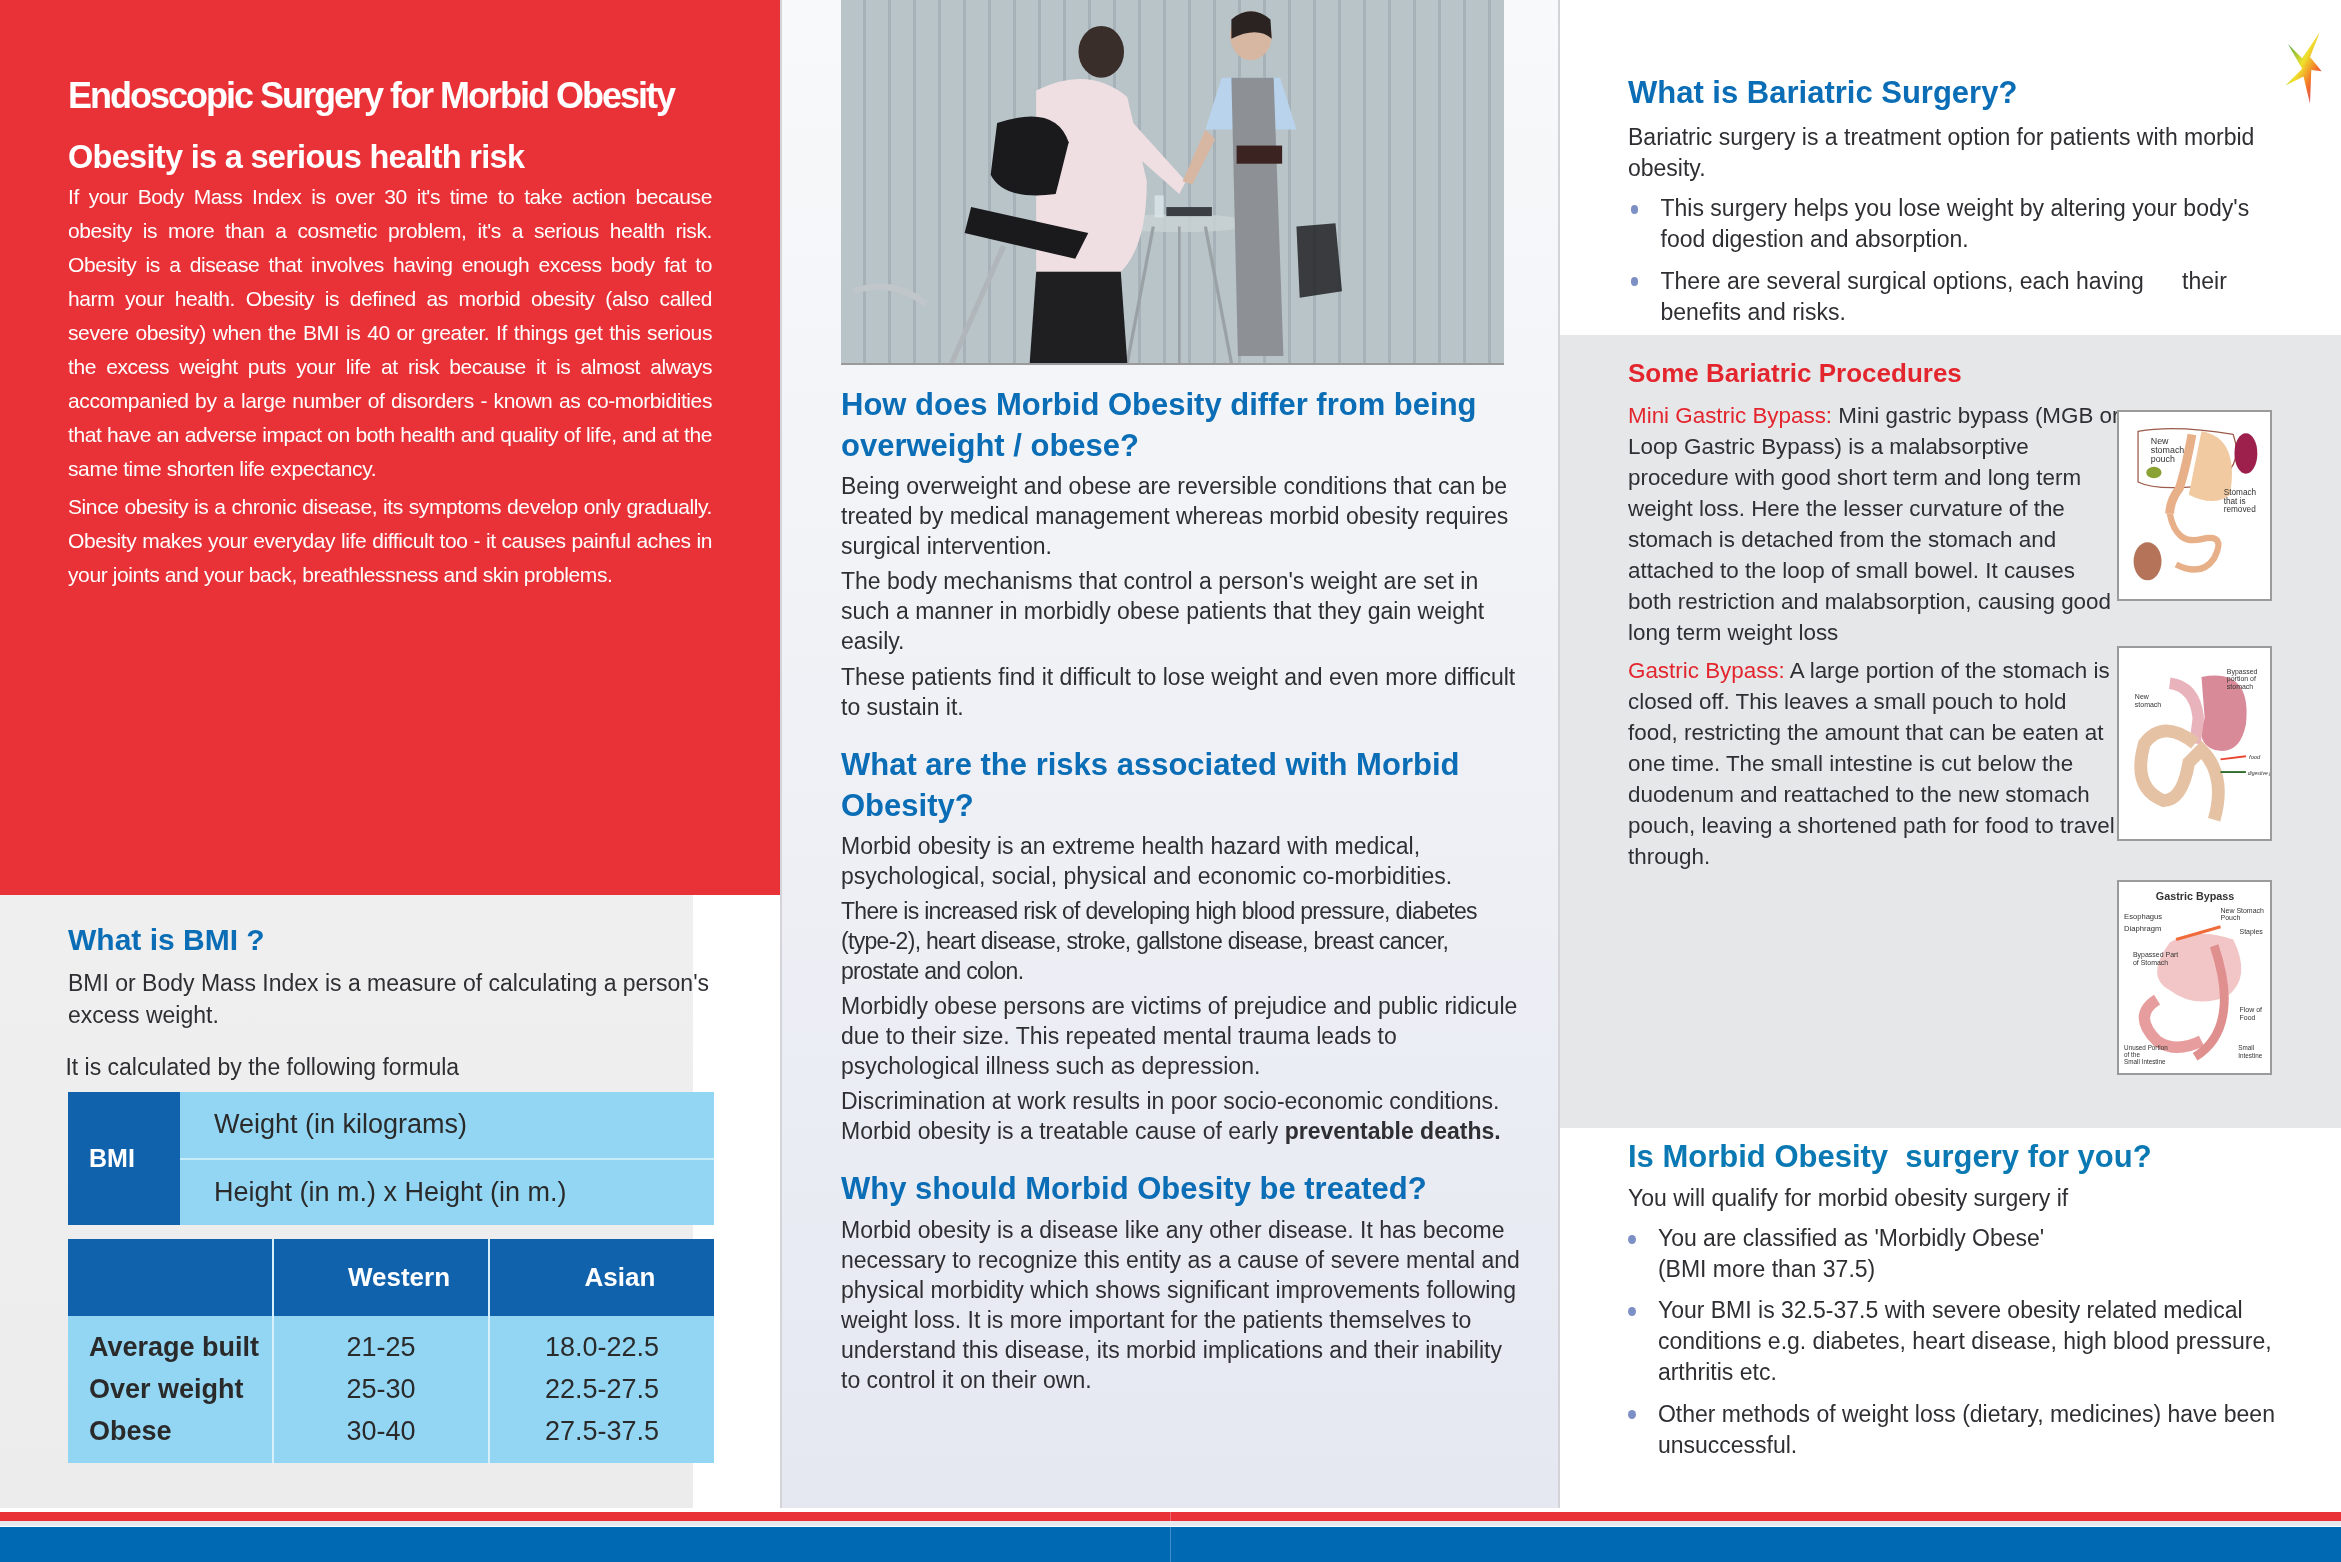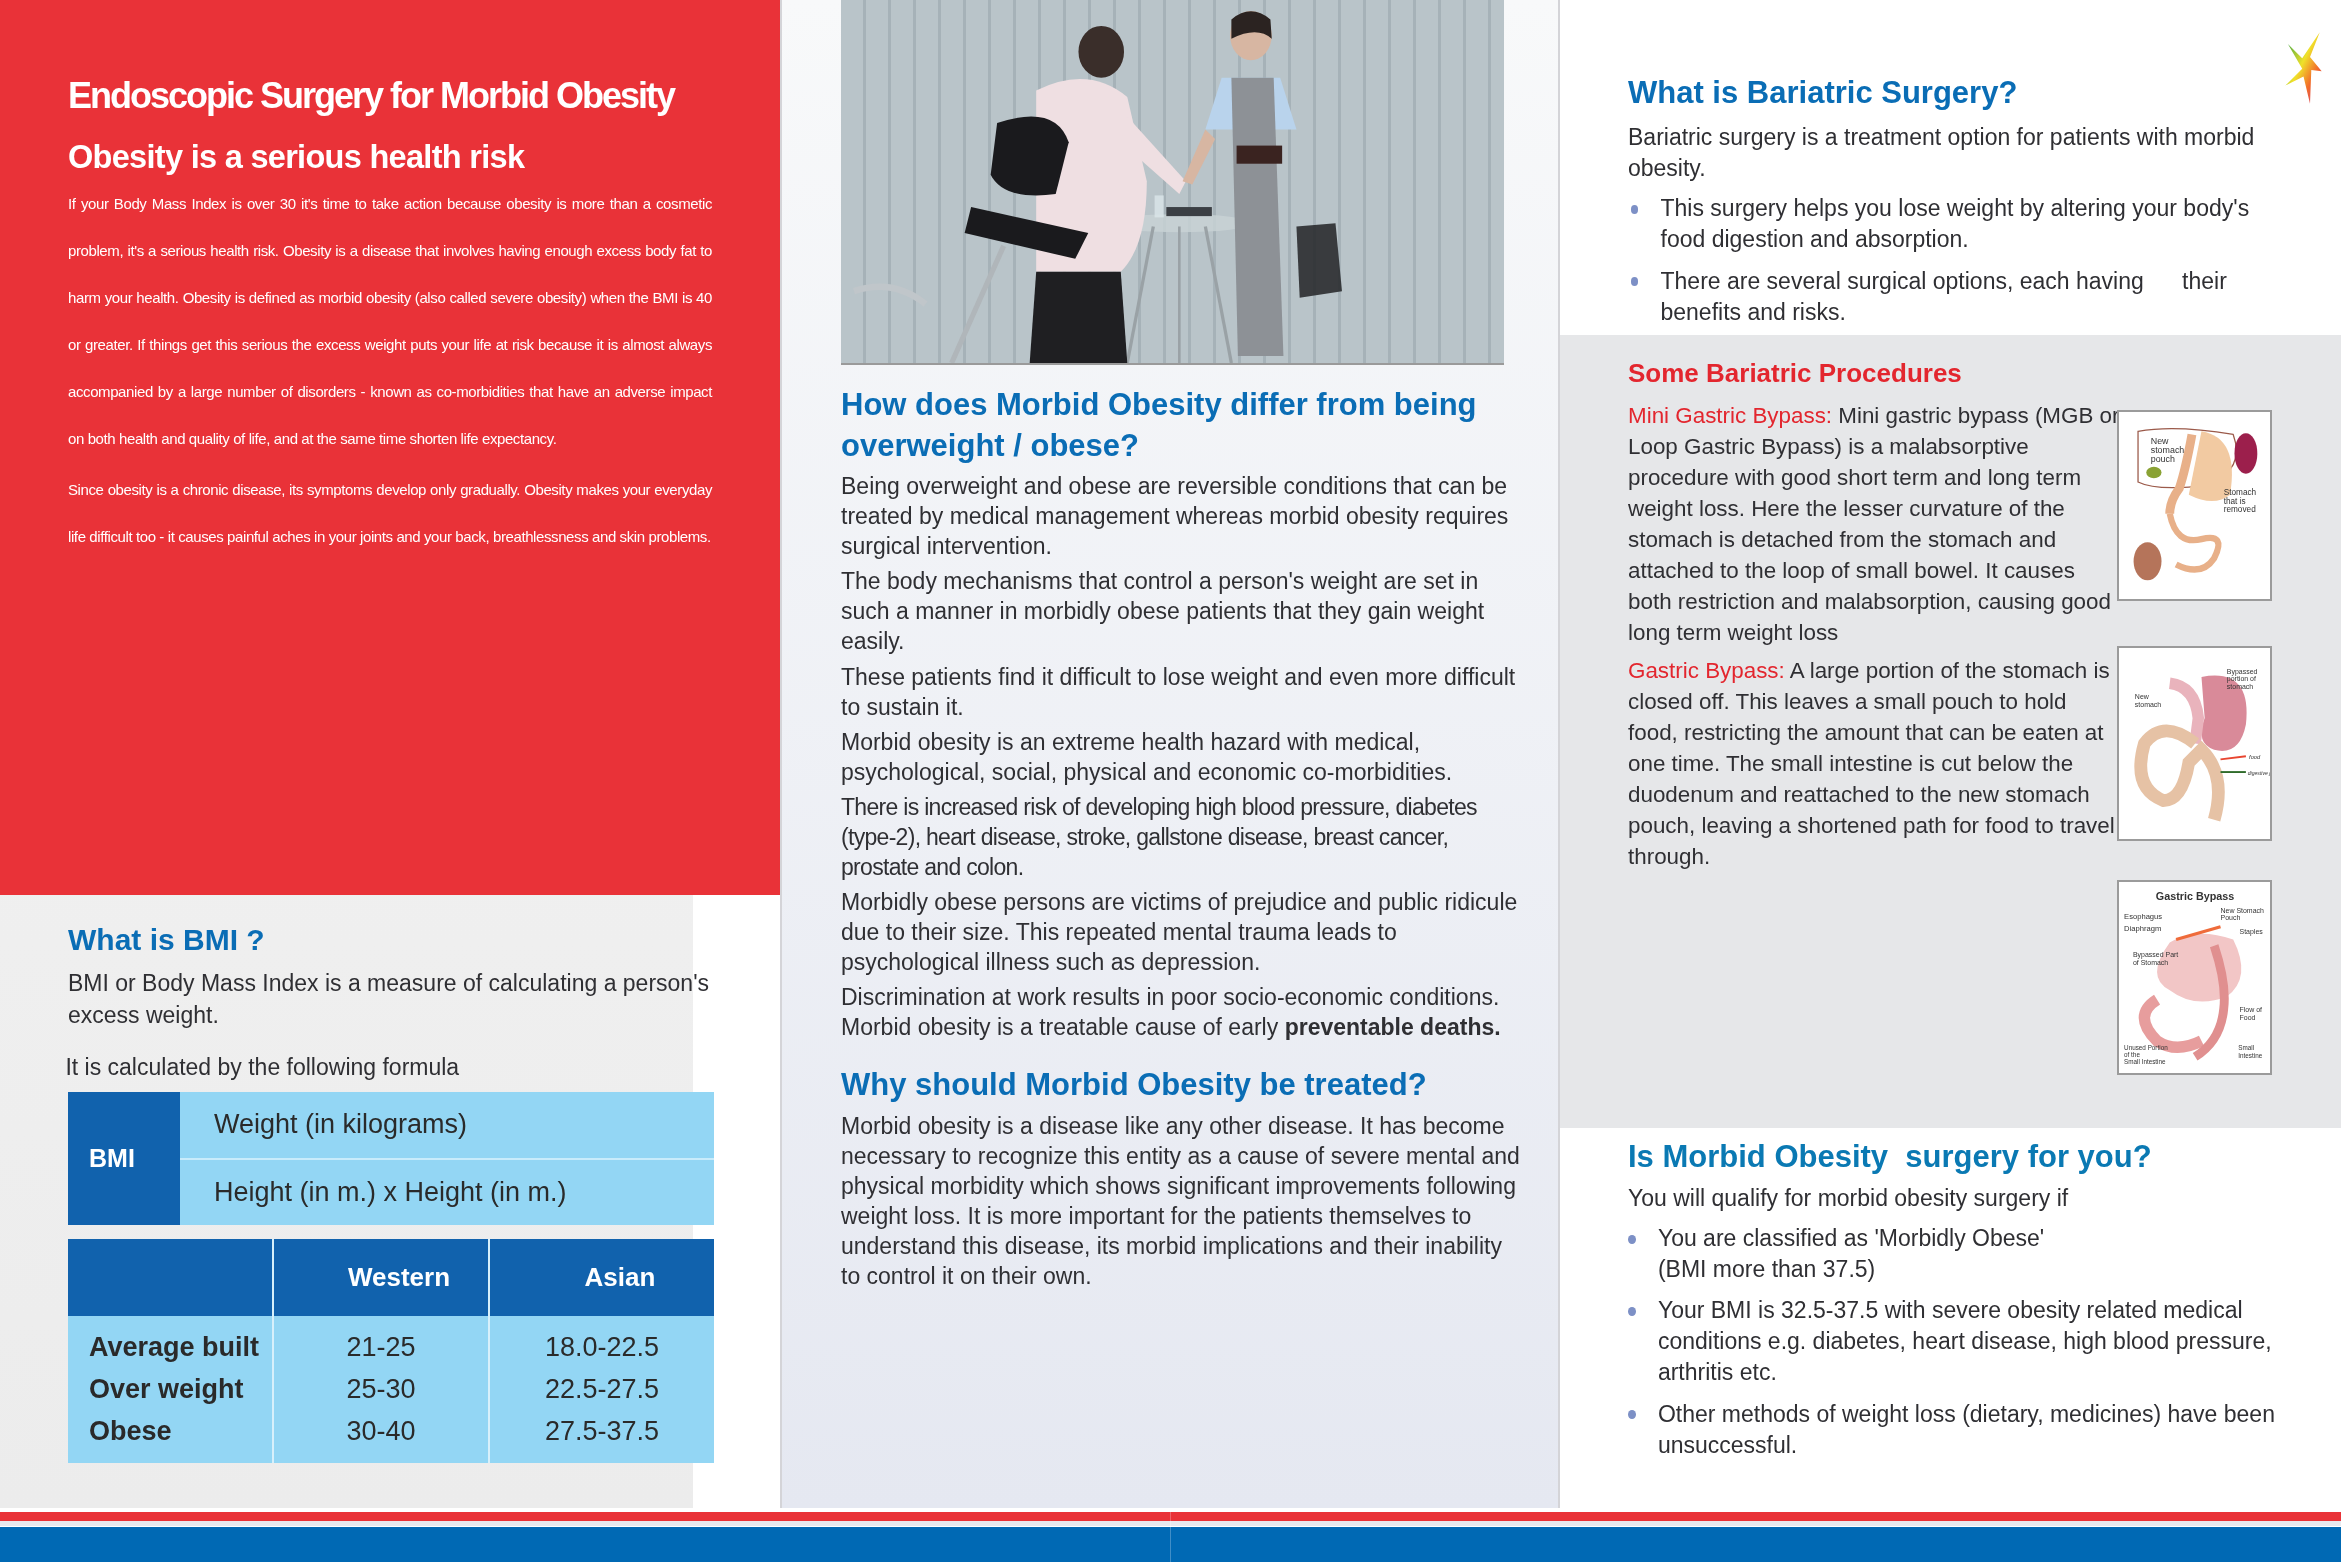--- a/index.html
+++ b/index.html
@@ -4,21 +4,21 @@
 <style>
   * { box-sizing: border-box; margin: 0; padding: 0; }
   html, body { width: 2342px; height: 1562px; overflow: hidden; background: #ffffff; }
   body { position: relative; font-family: "Liberation Sans", "DejaVu Sans", sans-serif; color: #2f2f33; }
 
   
   .col-left { position: absolute; left: 0; top: 0; width: 693px; height: 1508px; background: linear-gradient(#f4f4f4, #ececec); }
   .red-panel { position: absolute; left: 0; top: 0; width: 780px; height: 895px; background: #e93238; padding: 70px 68px 0 68px; color: #ffffff; }
   .red-panel .title { font-size: 36px; font-weight: bold; letter-spacing: -2px; line-height: 52px; margin-top: 0; }
   .red-panel .subtitle { font-size: 32.5px; letter-spacing: -0.7px; line-height: 46px; margin-top: 11.7px; }
-  .red-panel p { font-size: 15px; line-height: 47px; text-align: justify; letter-spacing: -0.4px; }
+  .red-panel p { font-size: 21px; line-height: 34px; text-align: justify; letter-spacing: -0.4px; }
   .red-panel p + p { margin-top: 3.9px; }
 
   .bmi-section { position: absolute; left: 68px; top: 917px; width: 646px; }
   .bmi-section .h2 { font-size: 30px; color: #0a6db5; line-height: 46px; }
   .bmi-section .desc { font-size: 23px; line-height: 32.5px; margin-top: 3.9px; }
   .bmi-section .formula-label { font-size: 23px; line-height: 32.5px; margin-top: 19.5px; margin-left: -2.6px; }
 
   .formula { position: absolute; left: 68px; top: 1092px; width: 646px; height: 133px; display: flex; }
   .formula .lhs { width: 112px; background: #1162ad; color: #ffffff; font-size: 25px; font-weight: bold; display: flex; align-items: center; padding-left: 21px; }
   .formula .rhs { flex: 1; display: flex; flex-direction: column; }
@@ -157,20 +157,21 @@
       <path d="M700 350 L760 345 L770 450 L705 460 Z" fill="#222326" opacity="0.85"></path>
     </svg>
   </div>
 
   <div class="mid-content">
     <h2 class="h2">How does Morbid Obesity differ from being overweight / obese?</h2>
     <p>Being overweight and obese are reversible conditions that can be treated by medical management whereas morbid obesity requires surgical intervention.</p>
     <p>The body mechanisms that control a person's weight are set in such a manner in morbidly obese patients that they gain weight easily.</p>
     <p>These patients find it difficult to lose weight and even more difficult to sustain it.</p>
 
+    <h2 class="h2 spaced">What are the risks associated with Morbid Obesity?</h2>
     <p>Morbid obesity is an extreme health hazard with medical, psychological, social, physical and economic co-morbidities.</p>
     <p class="tight">There is increased risk of developing high blood pressure, diabetes (type-2), heart disease, stroke, gallstone disease, breast cancer, prostate and colon.</p>
     <p>Morbidly obese persons are victims of prejudice and public ridicule due to their size. This repeated mental trauma leads to psychological illness such as depression.</p>
     <p><span>Discrimination at work results in poor socio-economic conditions. Morbid obesity is a treatable cause of early</span> <strong>preventable deaths.</strong></p>
 
     <h2 class="h2 spaced">Why should Morbid Obesity be treated?</h2>
     <p>Morbid obesity is a disease like any other disease. It has become necessary to recognize this entity as a cause of severe mental and physical morbidity which shows significant improvements following weight loss. It is more important for the patients themselves to understand this disease, its morbid implications and their inability to control it on their own.</p>
   </div>
 </section>
 

